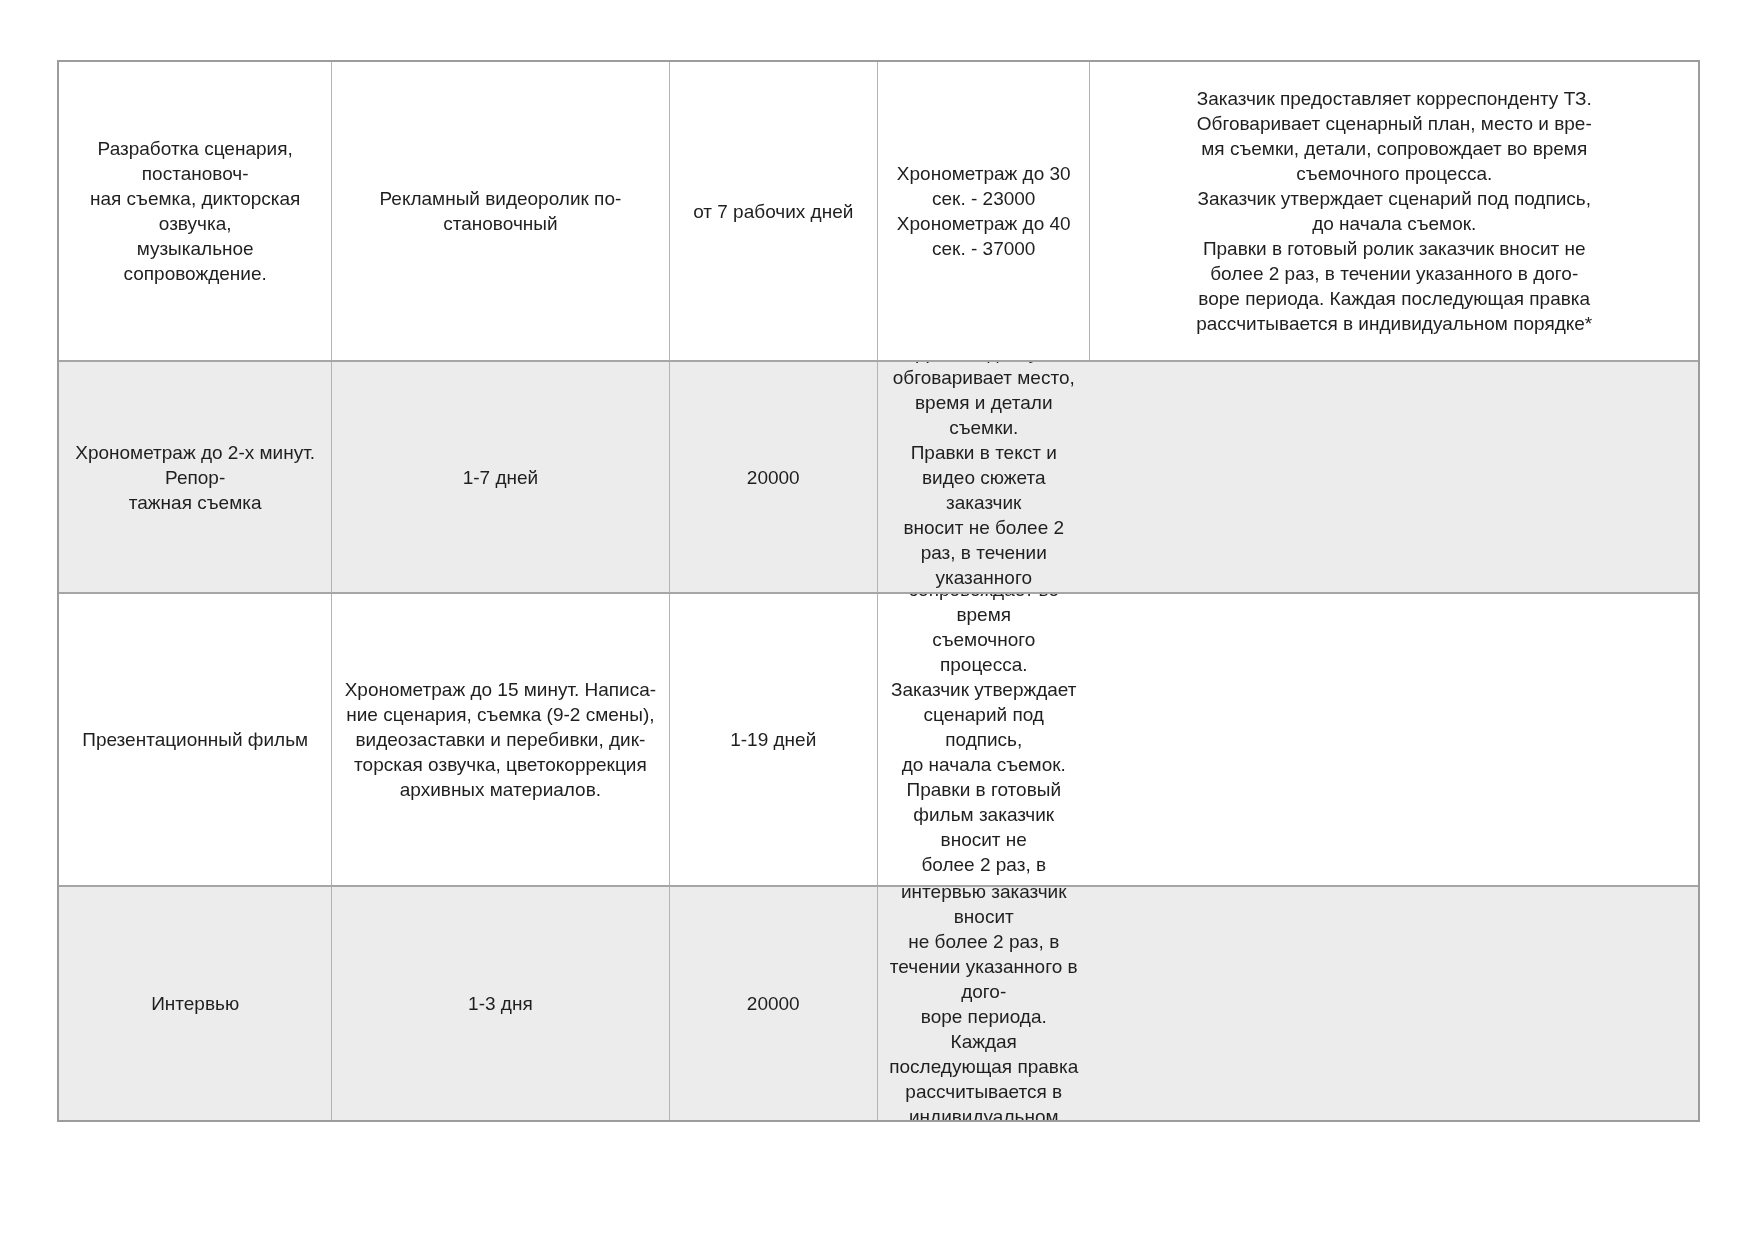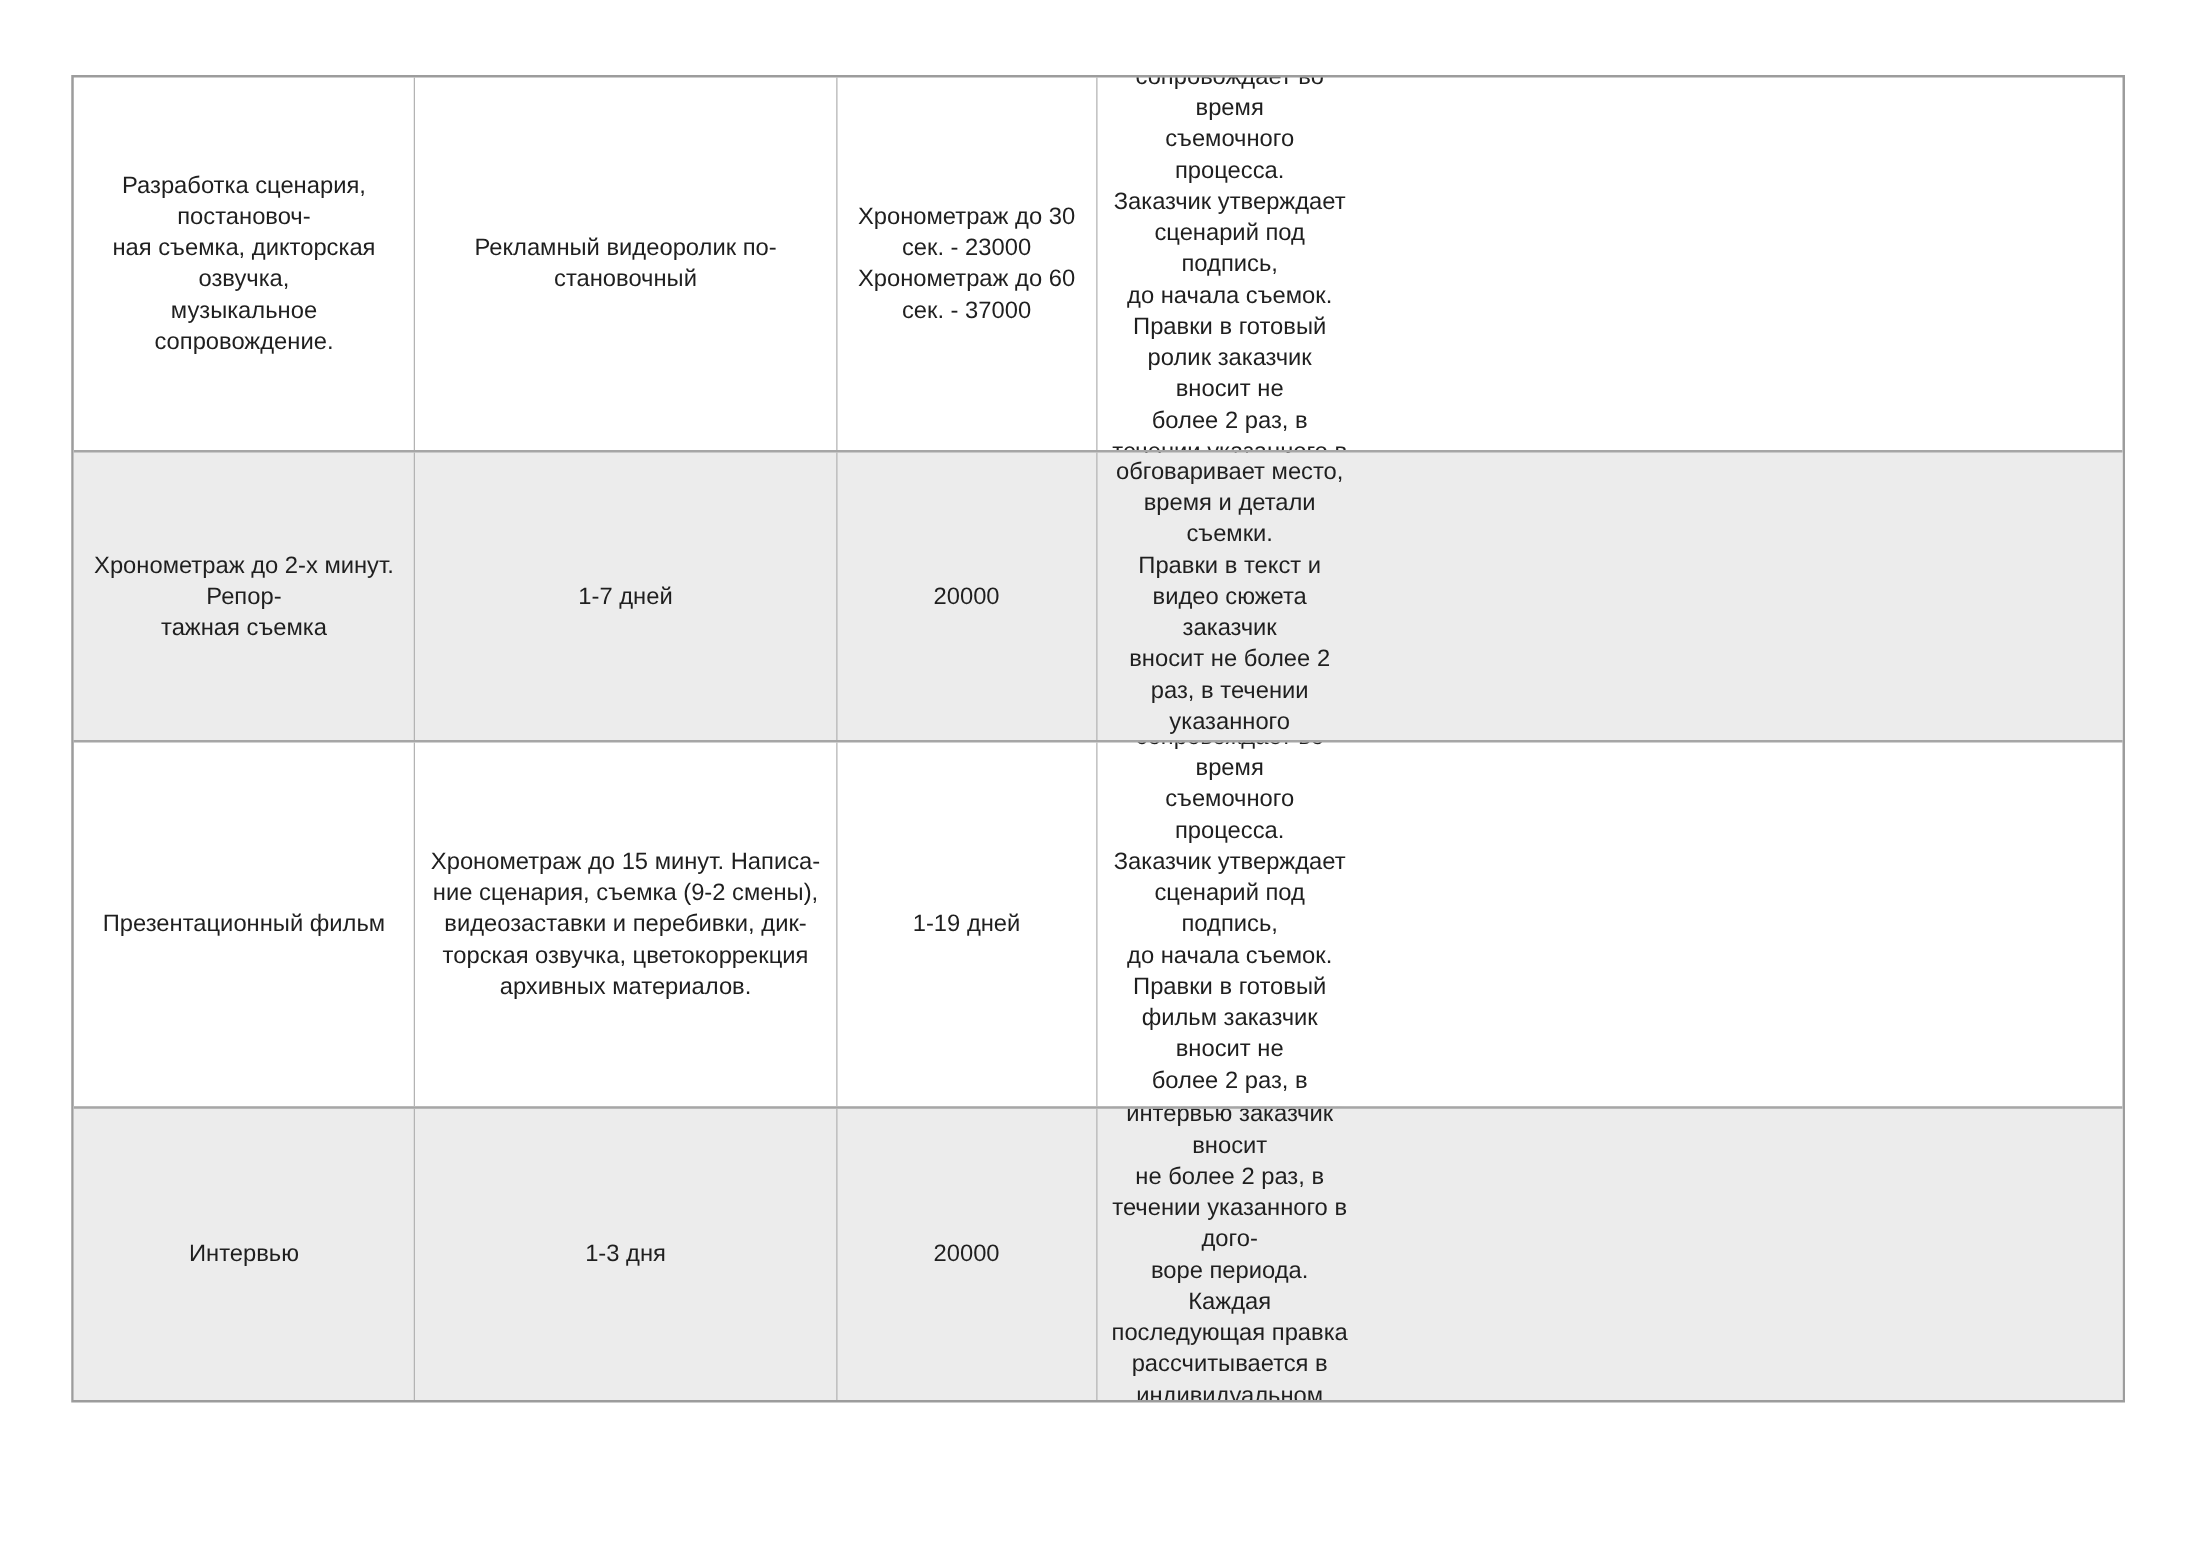--- a/index.html
+++ b/index.html
@@ -56,23 +56,24 @@
 <body>
 
 <div class="price-table">
 
   <div class="row" style="flex:301 0 0">
     <div class="cell">Разработка сценария, постановоч-
 ная съемка, дикторская озвучка,
 музыкальное сопровождение.</div>
     <div class="cell">Рекламный видеоролик по-
 становочный</div>
+    <div class="cell">от 7 рабочих дней</div>
     <div class="cell">Хронометраж до 30
 сек. - 23000
-Хронометраж до 60
+Хронометраж до 40
 сек. - 37000</div>
     <div class="cell">Заказчик предоставляет корреспонденту ТЗ.
 Обговаривает сценарный план, место и вре-
 мя съемки, детали, сопровождает во время
 съемочного процесса.
 Заказчик утверждает сценарий под подпись,
 до начала съемок.
 Правки в готовый ролик заказчик вносит не
 более 2 раз, в течении указанного в дого-
 воре периода. Каждая последующая правка

